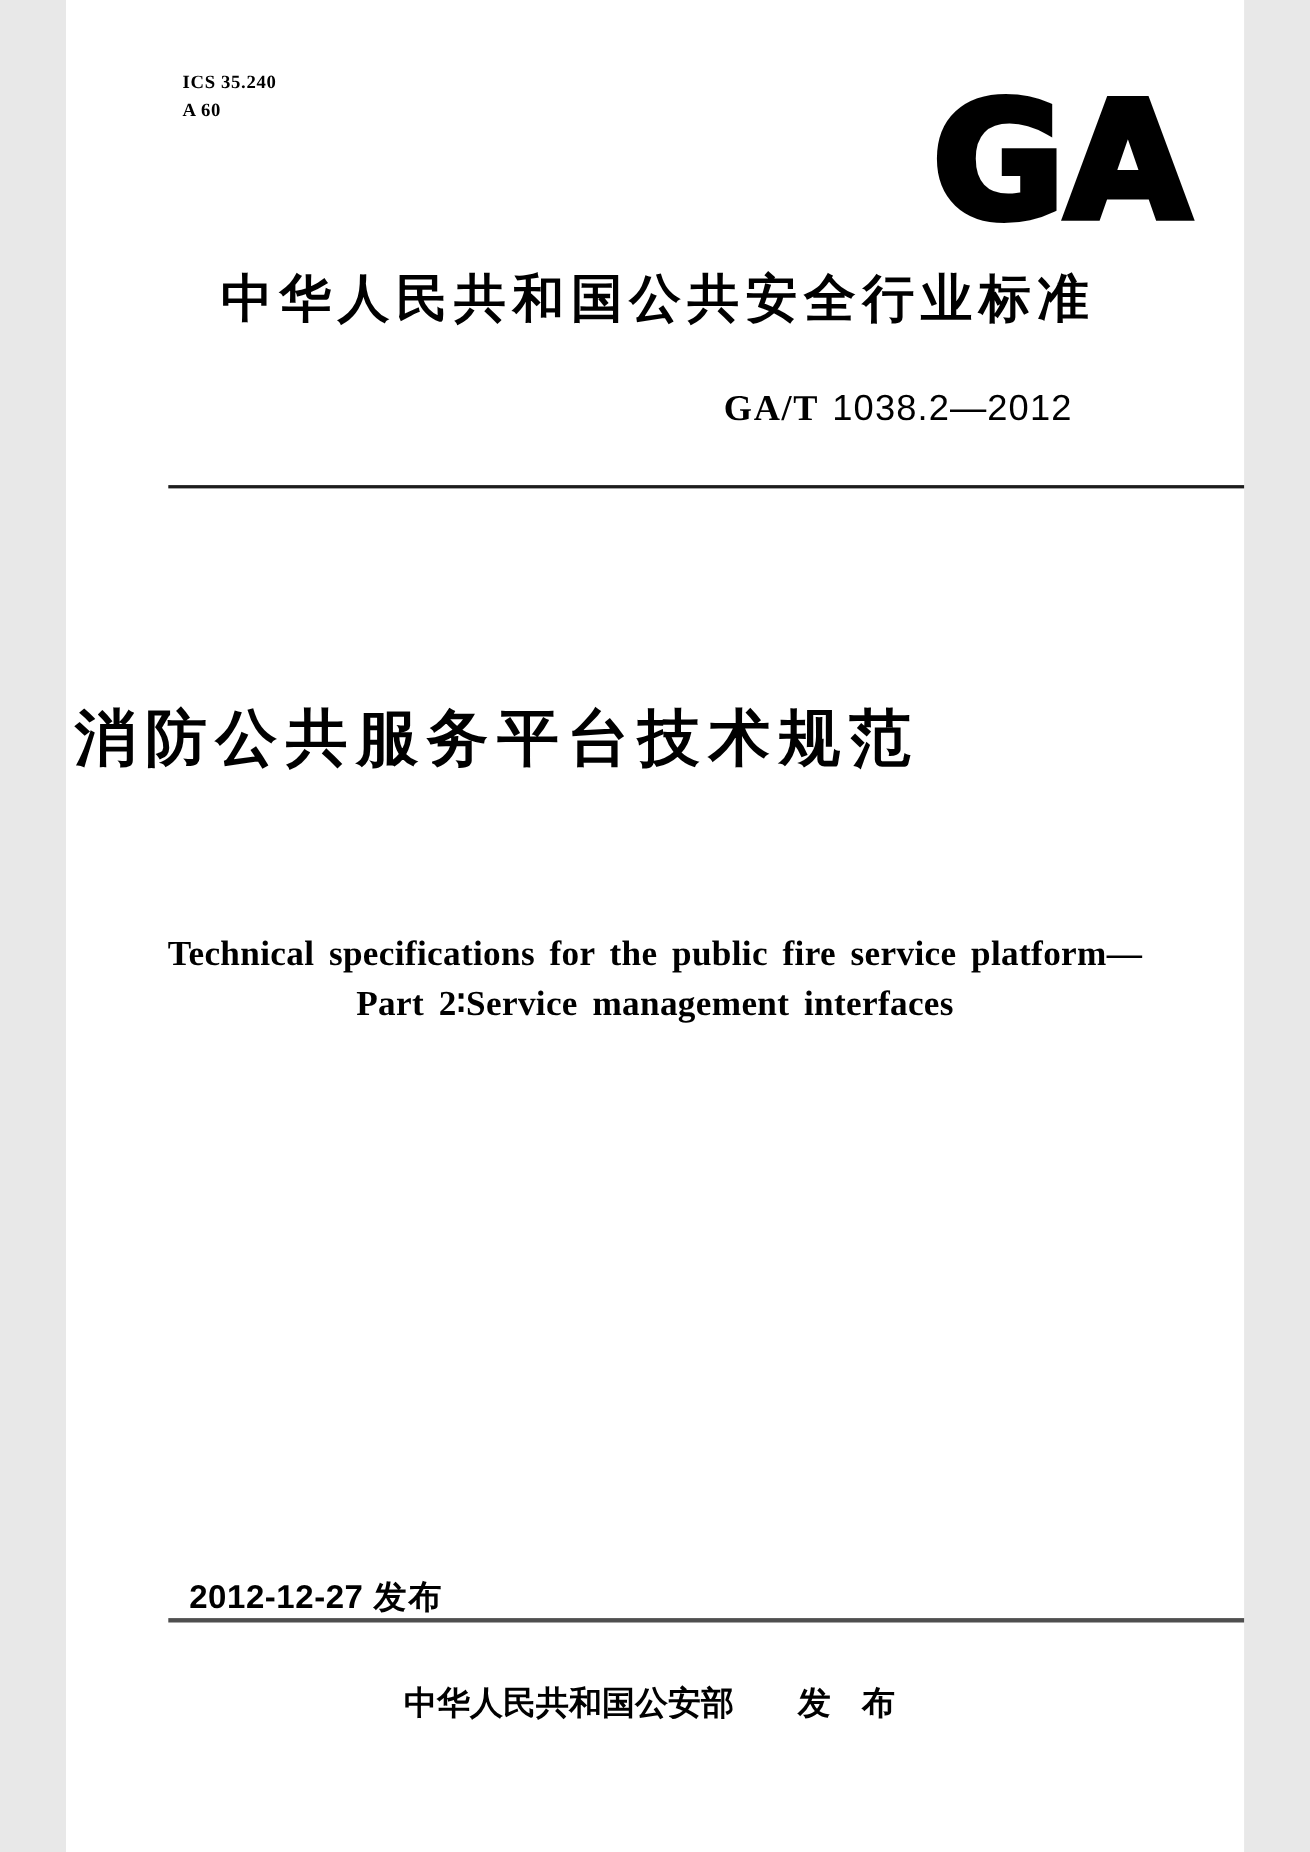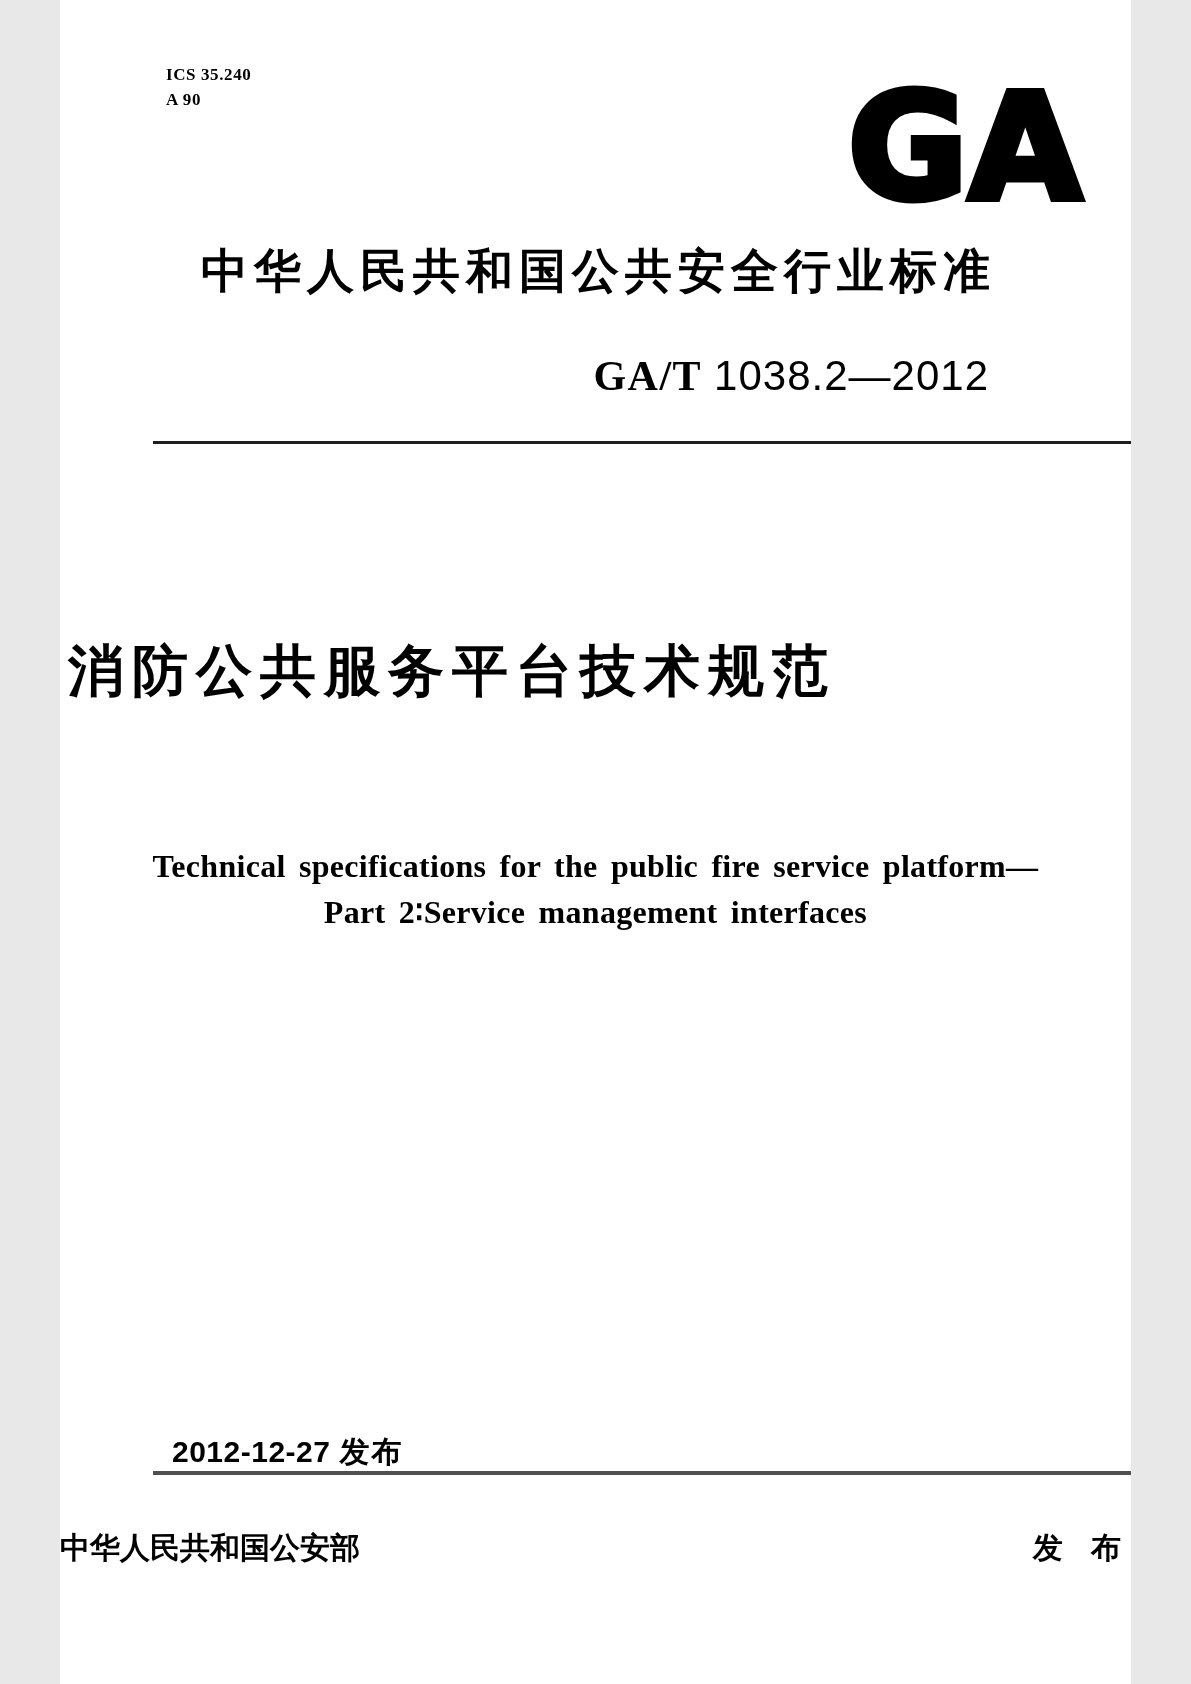--- a/index.html
+++ b/index.html
@@ -33,22 +33,22 @@
     -webkit-text-stroke:7px #000;
   }
   .category-heading{
     position:absolute;left:0;right:0;top:240px;margin:0;
     text-align:center;
     font-size:47px;font-weight:bold;
     letter-spacing:6px;text-indent:6px;
     white-space:nowrap;
   }
   .std-number{
-    position:absolute;right:142px;top:352px;
-    font-size:42px;white-space:nowrap;
+    position:absolute;right:156px;top:352px;
+    font-size:33px;white-space:nowrap;
   }
   .std-number .prefix{
     font-family:"Liberation Serif", serif;
     font-weight:bold;letter-spacing:1.5px;margin-right:12px;
   }
   .std-number .digits{
     font-family:"Liberation Sans", sans-serif;
     letter-spacing:1px;
   }
   .rule{position:absolute;left:93px;width:984px;}
@@ -72,33 +72,33 @@
   .title-en.line2{top:893px;}
   .dates-row{
     position:absolute;left:112px;right:112px;top:1432px;
     display:flex;justify-content:space-between;
     font-size:30px;font-weight:bold;white-space:nowrap;
   }
   .date-item .date{letter-spacing:0.5px;}
   .date-item .label{margin-left:9px;letter-spacing:2px;}
   .footer-row{
     position:absolute;left:0;right:0;top:1528px;
-    display:flex;justify-content:space-between;gap:58px;
+    display:flex;justify-content:center;gap:58px;
     font-size:30px;font-weight:bold;white-space:nowrap;
   }
   .footer-row .action{letter-spacing:10px;}
 </style>
 </head>
 <body>
 
 <div class="page">
 
   <div class="ics">
     <div>ICS 35.240</div>
-    <div>A 90</div>
+    <div>A 60</div>
   </div>
 
   <div class="ga-logo">GA</div>
 
   <h1 class="category-heading">中华人民共和国公共安全行业标准</h1>
 
   <div class="std-number">
     <span class="prefix">GA/T</span><span class="digits">1038.2—2012</span>
   </div>
 

